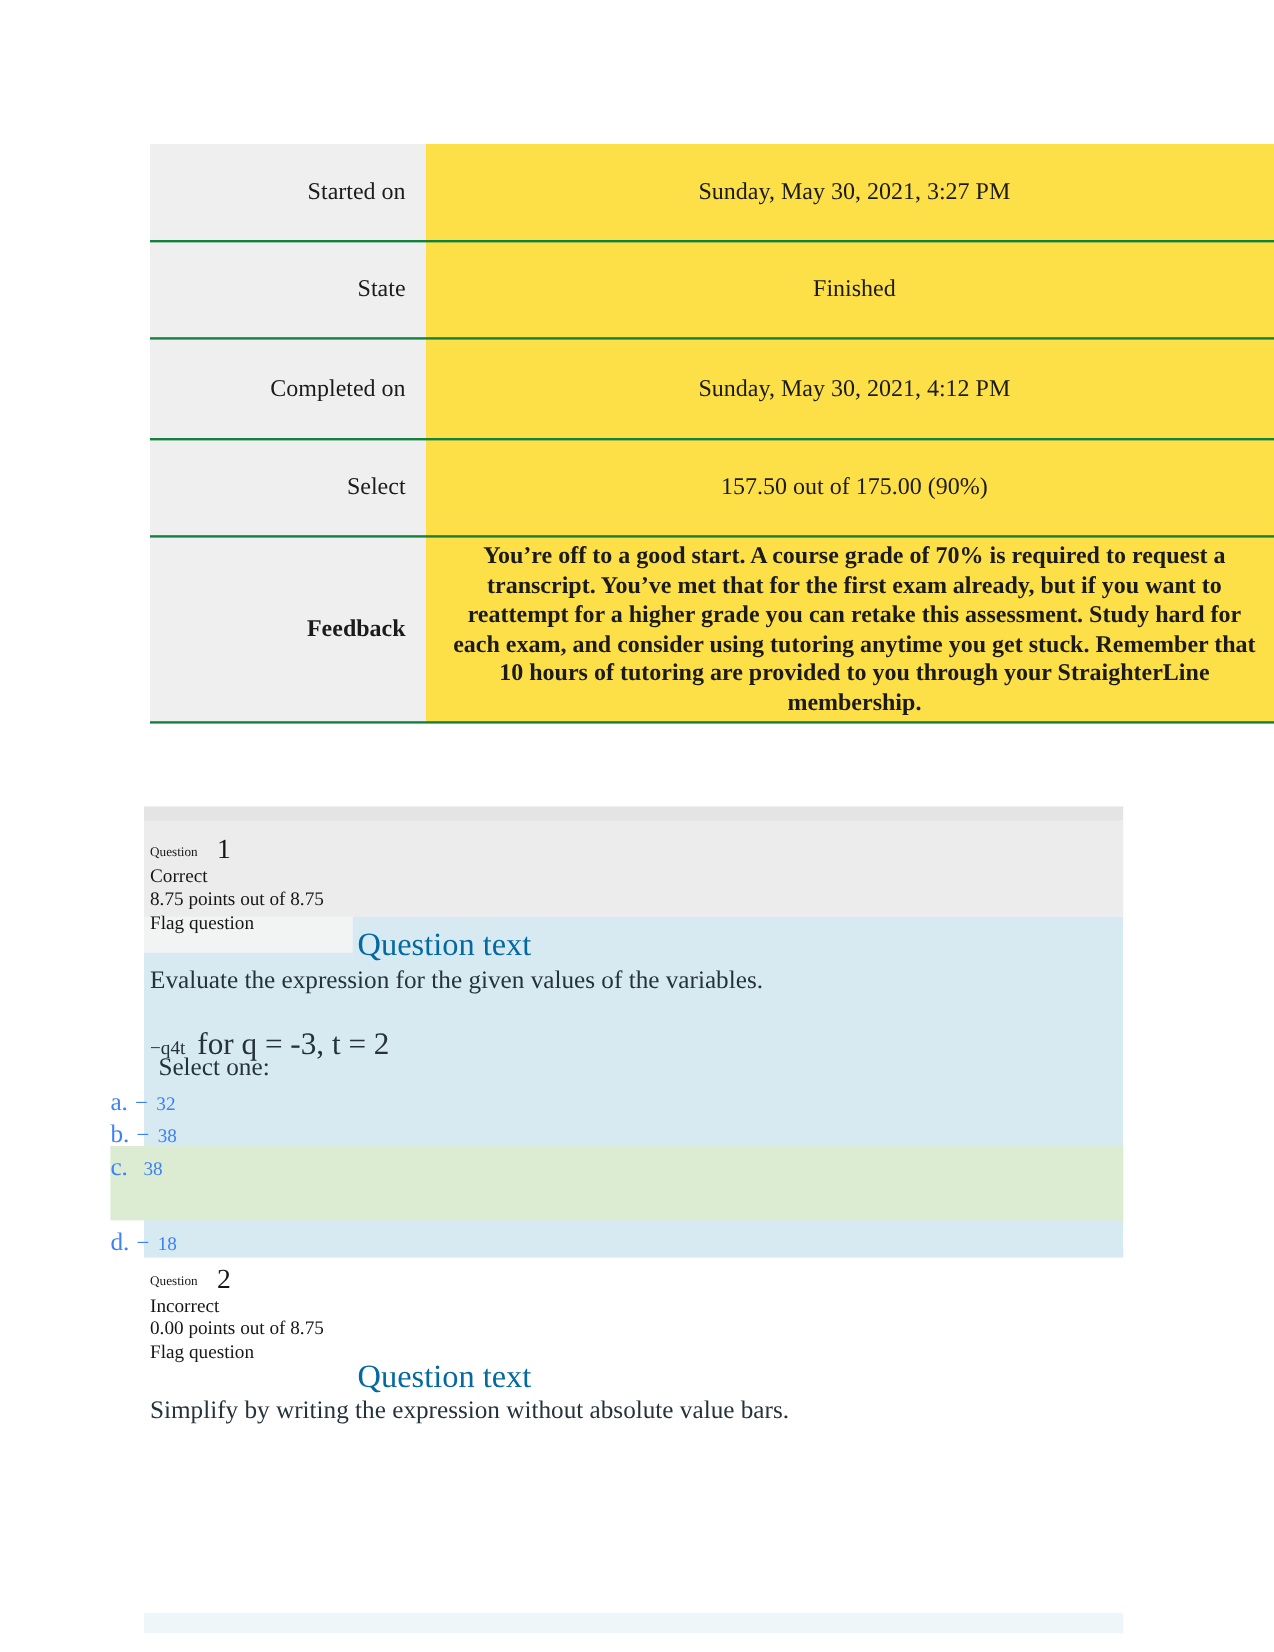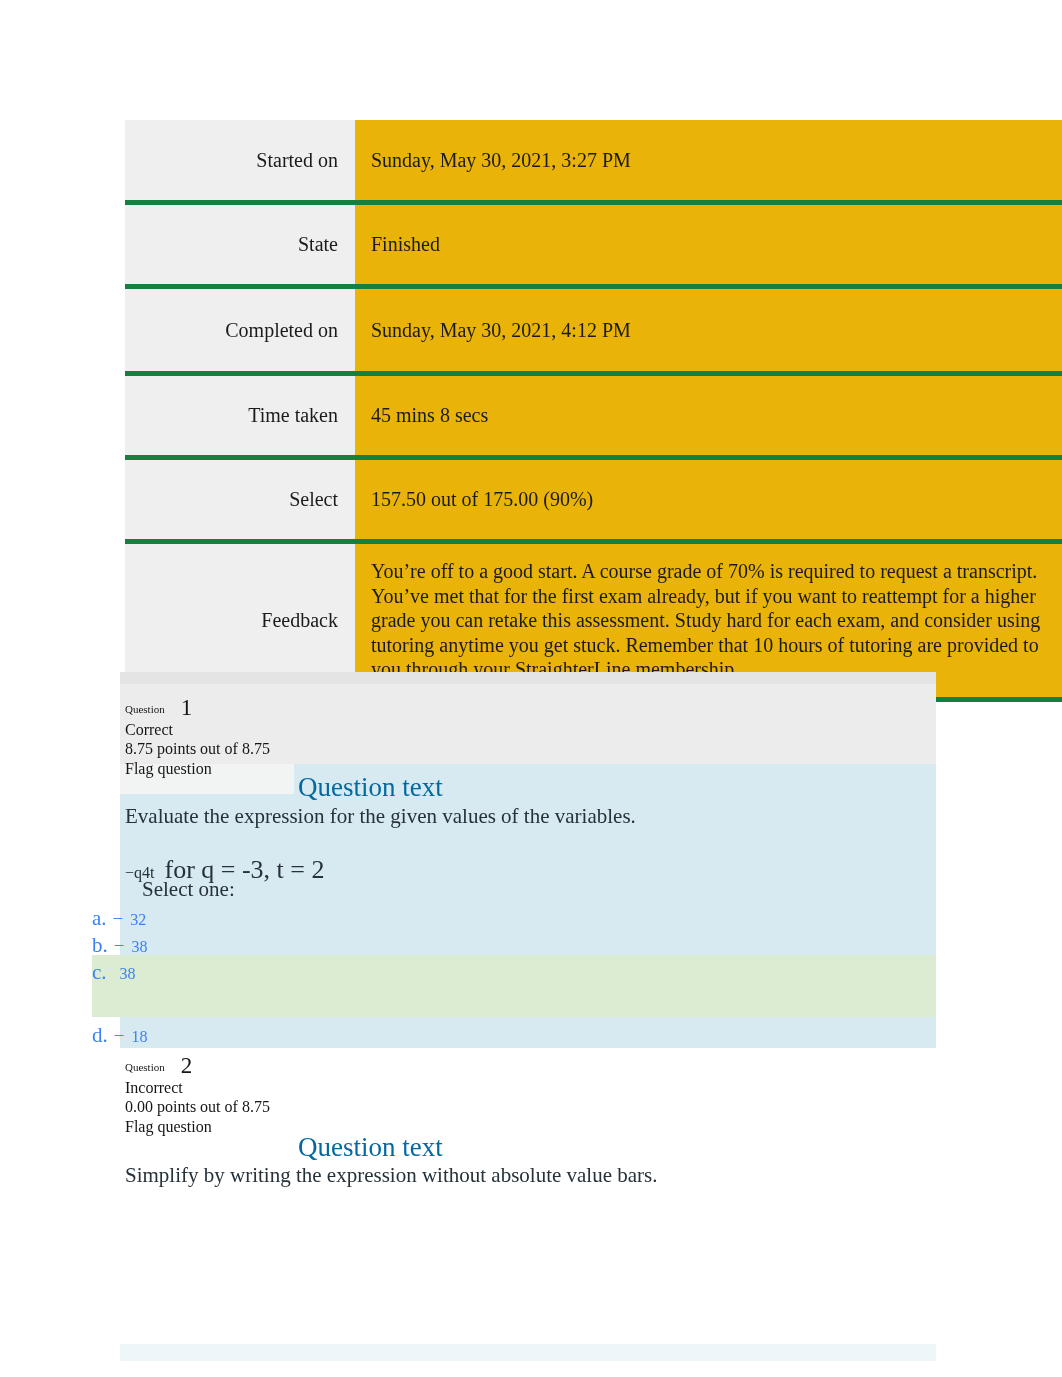--- a/index.html
+++ b/index.html
@@ -22,45 +22,45 @@
     left: 125px;
     top: 120px;
     width: 938px;
     border-collapse: collapse;
     table-layout: fixed;
   }
   .summary-table tr { }
   .summary-table td {
     vertical-align: middle;
     padding: 0;
-    border-bottom: 5px solid #15803d;
+    border-bottom: 2px solid #15803d;
   }
   .sum-label {
     width: 203px;
     background: #efeff0;
     text-align: right;
     padding: 0 17px 0 10px !important;
     font-size: 20px;
     color: #1b1b1b;
     line-height: 1.25;
   }
   .sum-value {
-    background: #eab308;
-    text-align: left;
+    background: #fde047;
+    text-align: center;
     padding: 0 10px 0 16px !important;
     font-size: 20px;
     color: #1b1b1b;
     line-height: 1.22;
   }
   .r-started .sum-label, .r-started .sum-value { height: 80px; }
   .r-state   .sum-label, .r-state   .sum-value { height: 79px; }
   .r-completed .sum-label, .r-completed .sum-value { height: 82px; }
   .r-timetaken .sum-label, .r-timetaken .sum-value { height: 79px; }
   .r-grade   .sum-label, .r-grade   .sum-value { height: 79px; }
-  .r-feedback .sum-label, .r-feedback .sum-value { height: 153px; vertical-align: middle; }
+  .r-feedback .sum-label, .r-feedback .sum-value { height: 153px; vertical-align: middle; font-weight: bold; }
   .r-feedback .sum-value { padding-top: 0 !important; }
   .feedback-text {
     font-size: 20px;
     line-height: 24.5px;
     color: #1b1b1b;
   }
 
   
   .question-block {
     position: absolute;
@@ -195,24 +195,20 @@
       <td class="sum-label">Started on</td>
       <td class="sum-value">Sunday, May 30, 2021, 3:27 PM</td>
     </tr>
     <tr class="r-state">
       <td class="sum-label">State</td>
       <td class="sum-value">Finished</td>
     </tr>
     <tr class="r-completed">
       <td class="sum-label">Completed on</td>
       <td class="sum-value">Sunday, May 30, 2021, 4:12 PM</td>
-    </tr>
-    <tr class="r-timetaken">
-      <td class="sum-label">Time taken</td>
-      <td class="sum-value">45 mins 8 secs</td>
     </tr>
     <tr class="r-grade">
       <td class="sum-label">Select</td>
       <td class="sum-value">157.50 out of 175.00 (90%)</td>
     </tr>
     <tr class="r-feedback">
       <td class="sum-label">Feedback</td>
       <td class="sum-value">
         <div class="feedback-text">You’re off to a good start. A course grade of 70% is required to request a transcript. You’ve met that for the first exam already, but if you want to reattempt for a higher grade you can retake this assessment. Study hard for each exam, and consider using tutoring anytime you get stuck. Remember that 10 hours of tutoring are provided to you through your StraighterLine membership.</div>
       </td>
@@ -240,21 +236,21 @@
     <span class="q-flag">Flag question</span>
   </div>
 
   <div class="q-text-heading" style="left:178px; top:100px;">Question text</div>
   <div class="q-stem" style="left:5px; top:132px;">Evaluate the expression for the given values of the variables.</div>
 
   <div class="q-expr" style="left:5px; top:183px;">
     <span class="expr-main">−q4t</span><span class="expr-rest">for  q = -3, t = 2</span>
   </div>
 
-  <div class="q-selectone" style="left:22px; top:205px;font-family:Liberation Serif, serif;">Select one:</div>
+  <div class="q-selectone" style="left:12px; top:205px;font-family:Liberation Serif, serif;">Select one:</div>
 
   <div class="q-option" style="left:-28px; top:234px;">
     <span class="opt-letter">a.</span><span class="opt-minus">−</span><span class="opt-val">32</span>
   </div>
 
   <div class="q-option" style="left:-28px; top:261px;">
     <span class="opt-letter">b.</span><span class="opt-minus">−</span><span class="opt-val">38</span>
   </div>
 
   <div class="q-option" style="left:-28px; top:288px;">

